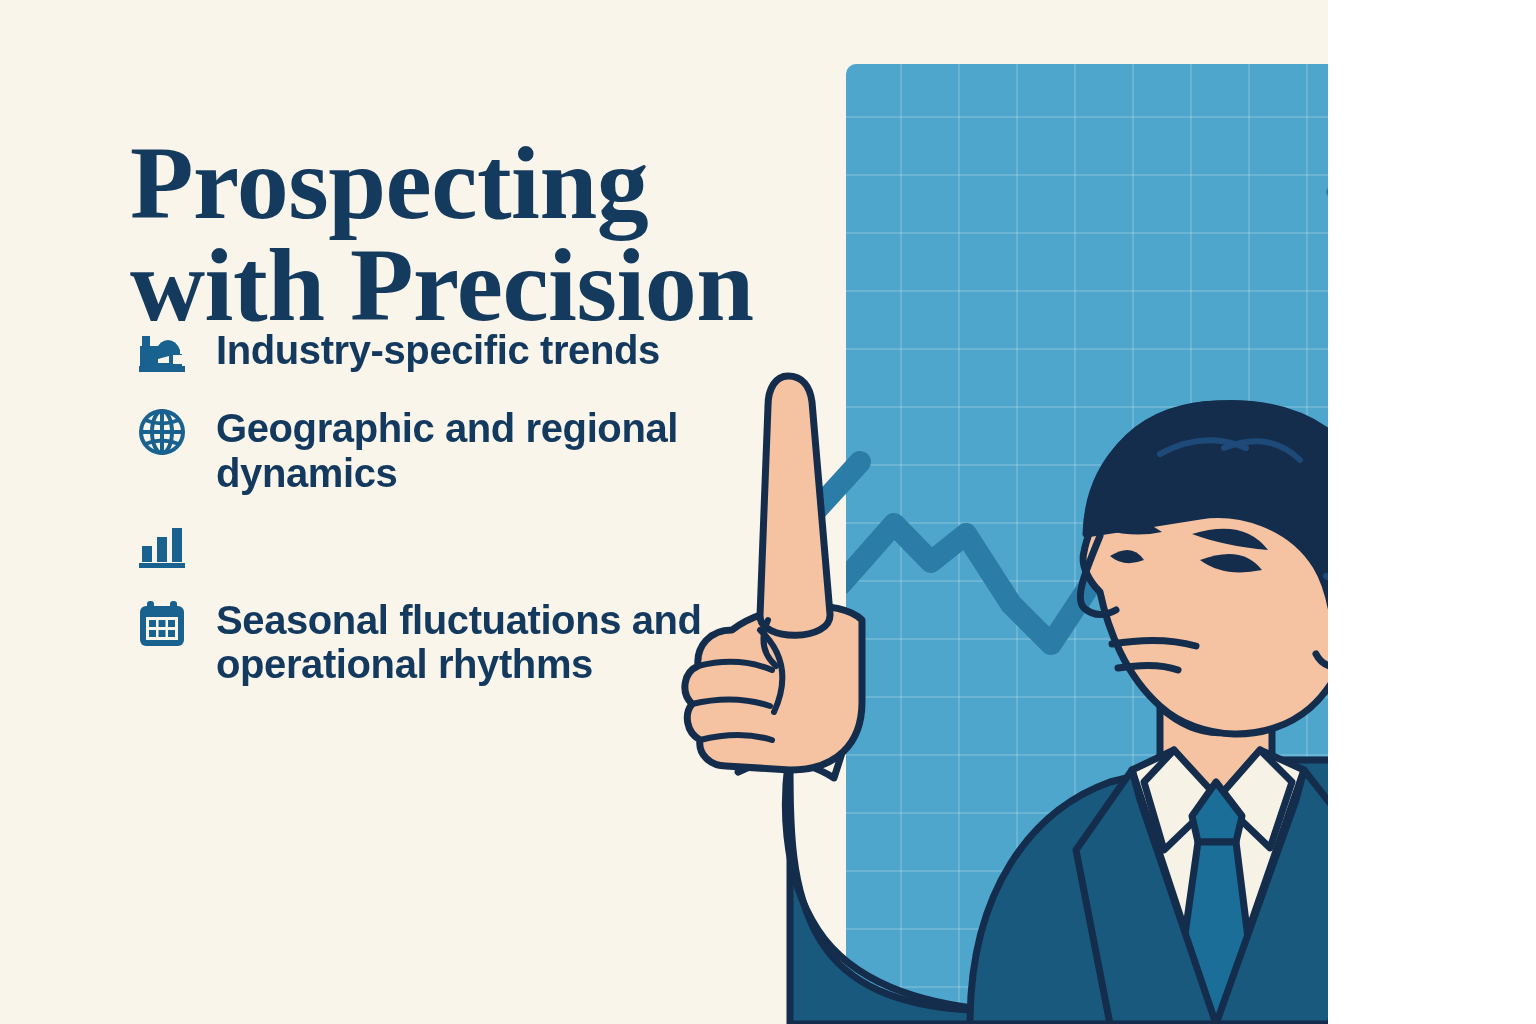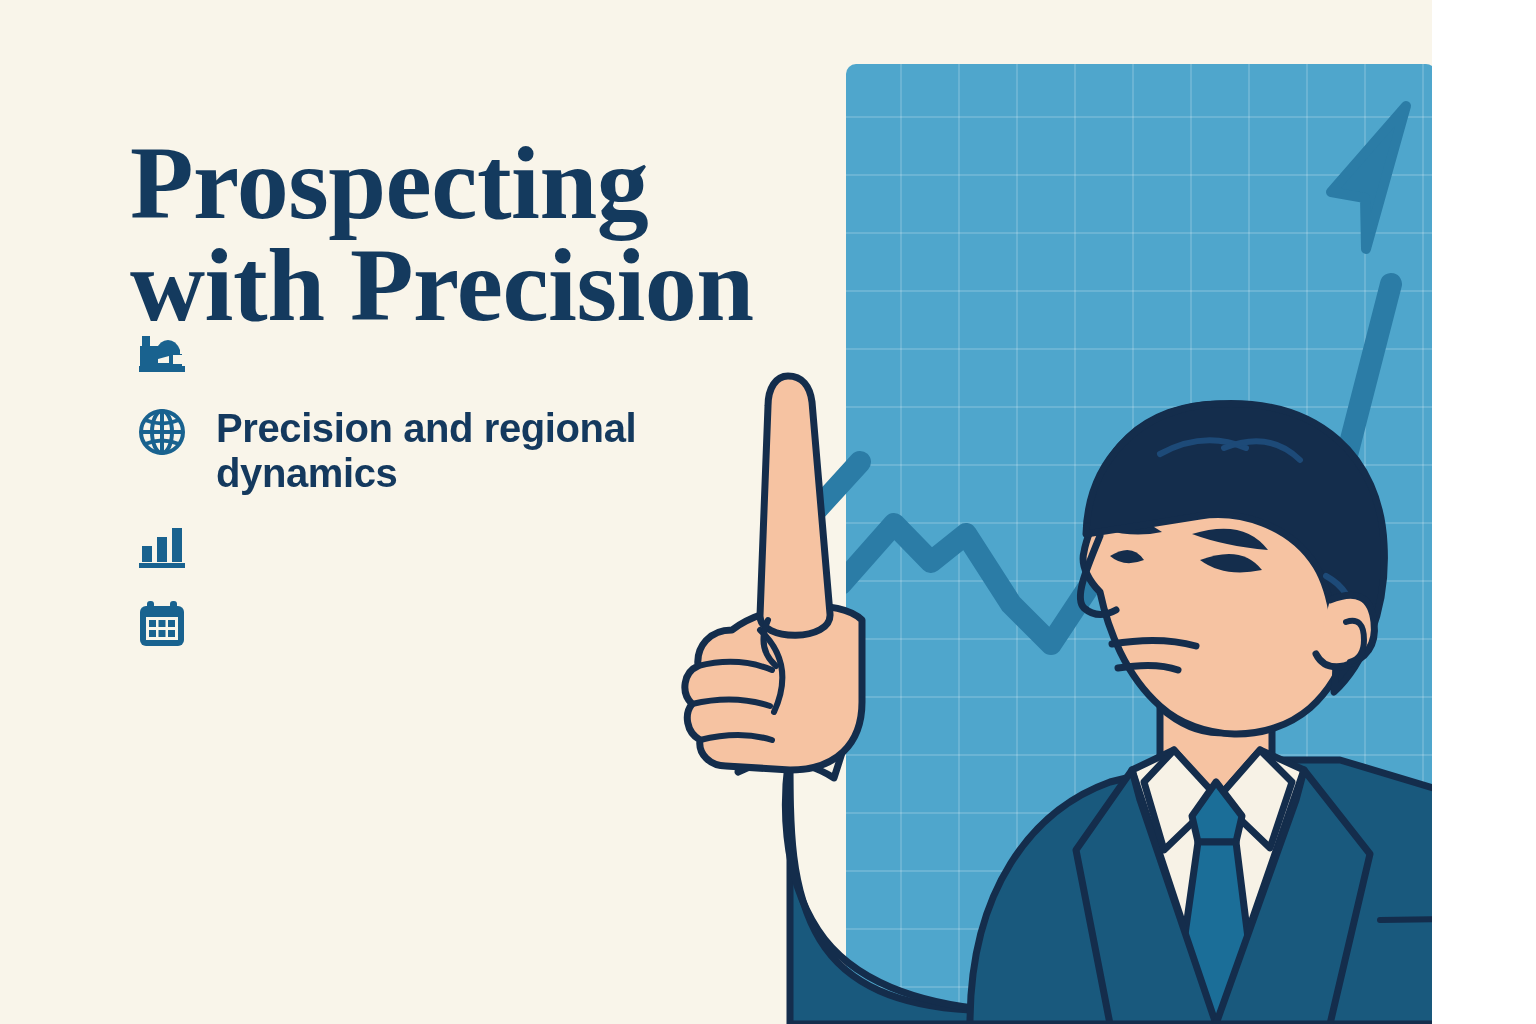--- a/index.html
+++ b/index.html
@@ -2,21 +2,21 @@
 <html><head>
 <meta charset="utf-8">
 <style>
   html, body {
     margin: 0;
     padding: 0;
     background: #ffffff;
   }
   #canvas {
     position: relative;
-    width: 1432px;
+    width: 1328px;
     height: 1024px;
     background: #f9f5ea;
     overflow: hidden;
     font-family: "Liberation Sans", sans-serif;
   }
 
   
   #chart-panel {
     position: absolute;
     left: 846px;
@@ -142,36 +142,37 @@
             <rect x="6" y="8" width="8" height="28"></rect>
             <rect x="4" y="18" width="18" height="20"></rect>
             <path d="M20 22 q4 -10 12 -10 q8 0 12 10 l0 16 l-24 0 z"></path>
             <rect x="20" y="26" width="26" height="12"></rect>
             <rect x="3" y="38" width="46" height="6"></rect>
             <polygon points="22,31 33,28 33,35 22,35" fill="#f9f5ea"></polygon>
             <rect x="37" y="27" width="9" height="9" fill="#f9f5ea"></rect>
           </g>
         </svg>
       </span>
+      <span class="bullet-text">Industry-specific trends</span>
     </div>
 
     <div class="bullet">
       <span class="bullet-icon">
         <svg width="52" height="52" viewBox="0 0 52 52">
           <g fill="none" stroke="#19628f" stroke-width="4">
             <circle cx="26" cy="26" r="21"></circle>
             <ellipse cx="26" cy="26" rx="10" ry="21"></ellipse>
             <line x1="26" y1="5" x2="26" y2="47"></line>
             <line x1="5" y1="26" x2="47" y2="26"></line>
             <path d="M9 14 q17 7 34 0"></path>
             <path d="M9 38 q17 -7 34 0"></path>
           </g>
         </svg>
       </span>
-      <span class="bullet-text">Precision and regional dynamics</span>
+      <span class="bullet-text">Geographic and regional dynamics</span>
     </div>
 
     <div class="bullet">
       <span class="bullet-icon">
         <svg width="52" height="52" viewBox="0 0 52 52">
           <g fill="#19628f">
             <rect x="6" y="26" width="10" height="16"></rect>
             <rect x="21" y="17" width="10" height="25"></rect>
             <rect x="36" y="8" width="10" height="34"></rect>
             <rect x="3" y="43" width="46" height="5"></rect>
@@ -192,20 +193,21 @@
           <g fill="#19628f">
             <rect x="13" y="22" width="7" height="7"></rect>
             <rect x="22.5" y="22" width="7" height="7"></rect>
             <rect x="32" y="22" width="7" height="7"></rect>
             <rect x="13" y="32" width="7" height="7"></rect>
             <rect x="22.5" y="32" width="7" height="7"></rect>
             <rect x="32" y="32" width="7" height="7"></rect>
           </g>
         </svg>
       </span>
+      <span class="bullet-text">Seasonal fluctuations and operational rhythms</span>
     </div>
 
   </div>
 
   <svg id="man" viewBox="0 0 896 694">
     <defs>
       <clipPath id="clip-all">
           <rect x="0" y="0" width="896" height="694"></rect>
         </clipPath>
     </defs>

